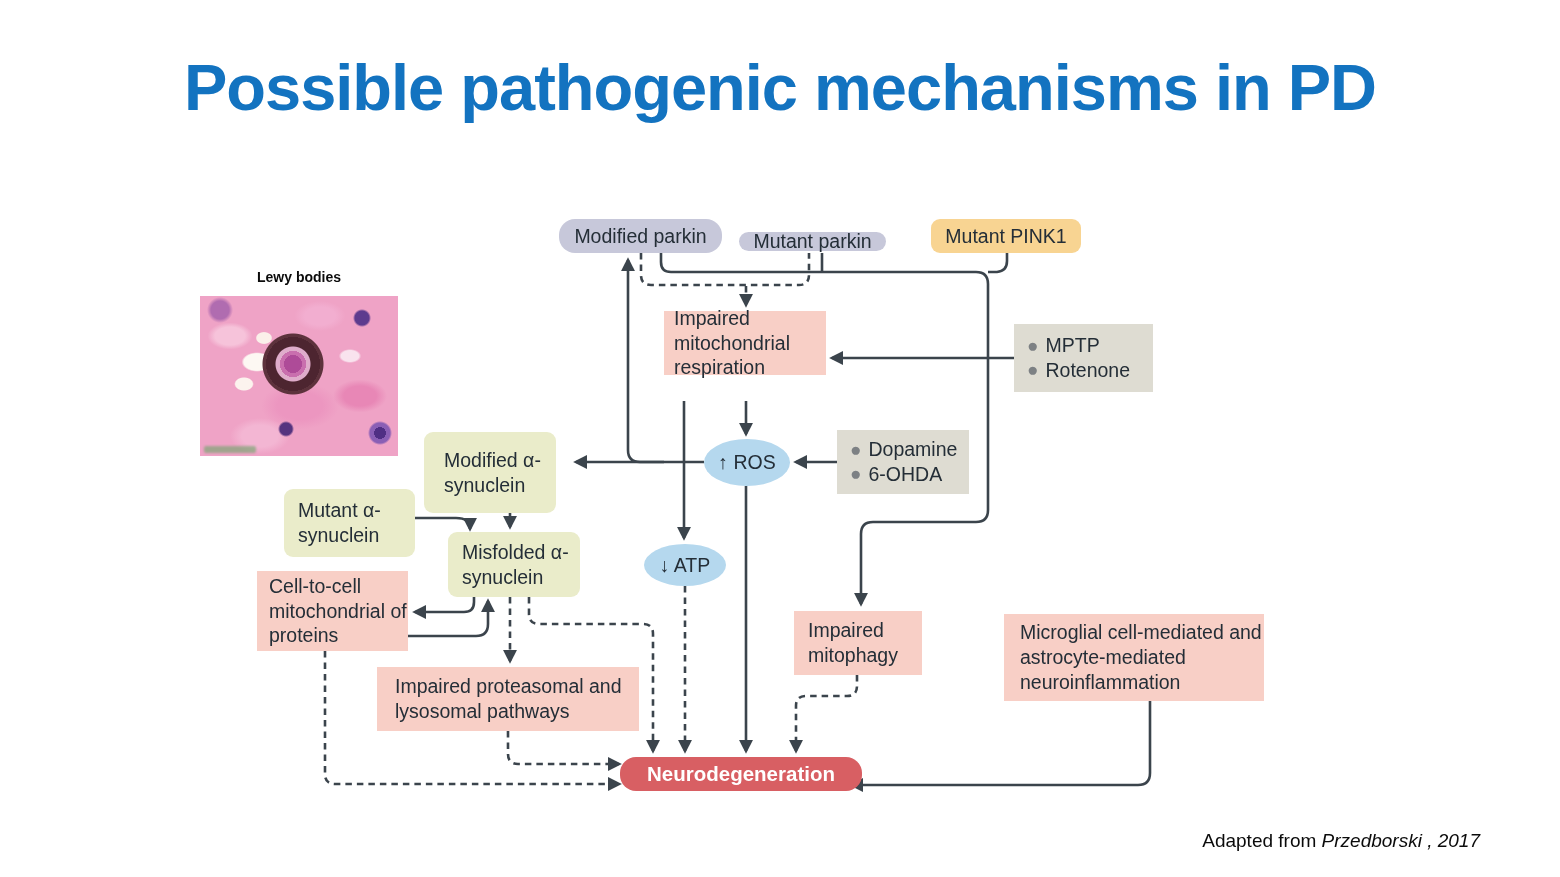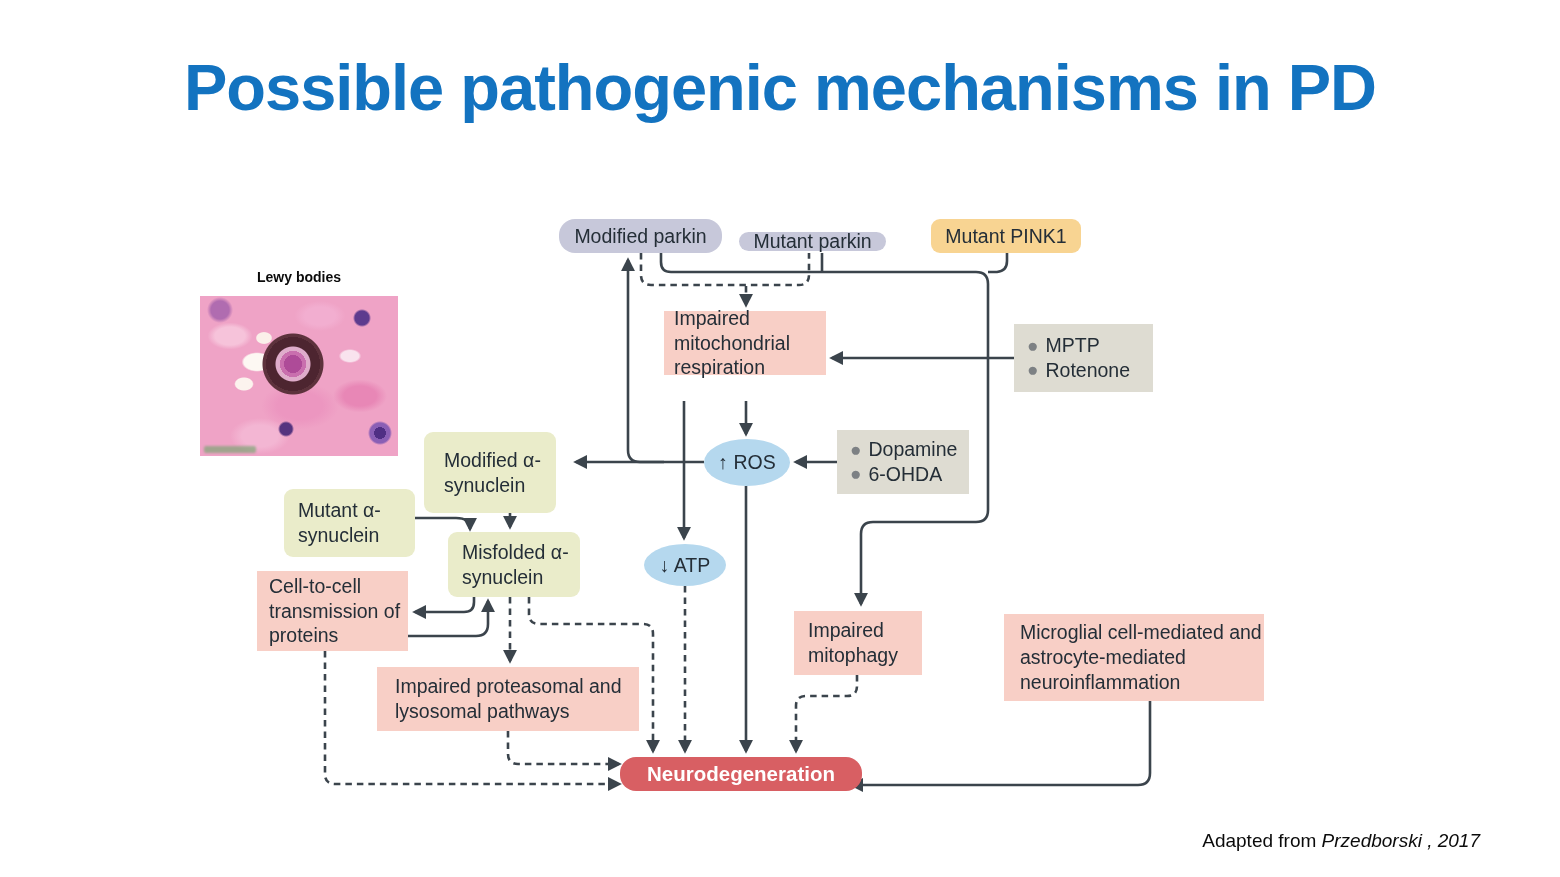--- a/index.html
+++ b/index.html
@@ -145,21 +145,21 @@
       <span>6-OHDA</span>
     </div>
   </div>
 
   <div class="node lft green" style="left:267px;top:489px;width:131px;height:68px;padding-left:14px;margin-left:17px;">Mutant α-synuclein</div>
 
   <div class="node lft green" style="left:448px;top:532px;width:132px;height:65px;padding-left:14px;">Misfolded α-synuclein</div>
 
   <div class="node ctr ellipse" style="left:644px;top:544px;width:82px;height:42px;">↓ ATP</div>
 
-  <div class="node lft pinkbox" style="left:257px;top:571px;width:151px;height:80px;padding-left:12px;">Cell-to-cell transmission of proteins</div>
+  <div class="node lft pinkbox" style="left:257px;top:571px;width:151px;height:80px;padding-left:12px;">Cell-to-cell mitochondrial of proteins</div>
 
   <div class="node lft pinkbox" style="left:377px;top:667px;width:262px;height:64px;padding-left:18px;">Impaired proteasomal and lysosomal pathways</div>
 
   <div class="node lft pinkbox" style="left:794px;top:611px;width:128px;height:64px;padding-left:14px;">Impaired mitophagy</div>
 
   <div class="node lft pinkbox" style="left:1004px;top:614px;width:260px;height:87px;padding-left:16px;">Microglial cell-mediated and astrocyte-mediated neuroinflammation</div>
 
   <div class="node ctr redbox" style="left:620px;top:757px;width:242px;height:34px;border-radius:16px;">Neurodegeneration</div>
 
   <div id="citation">

